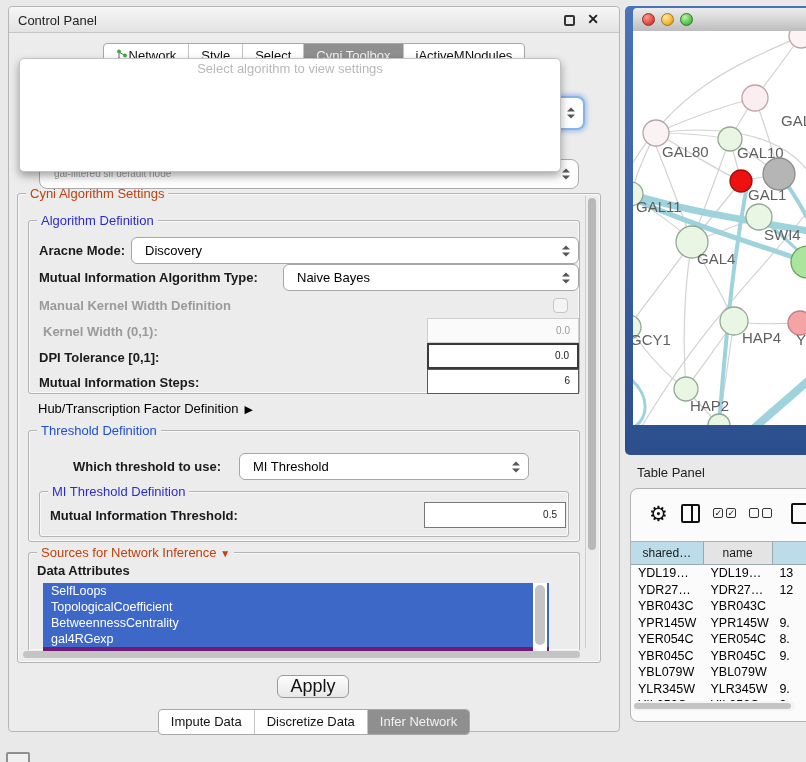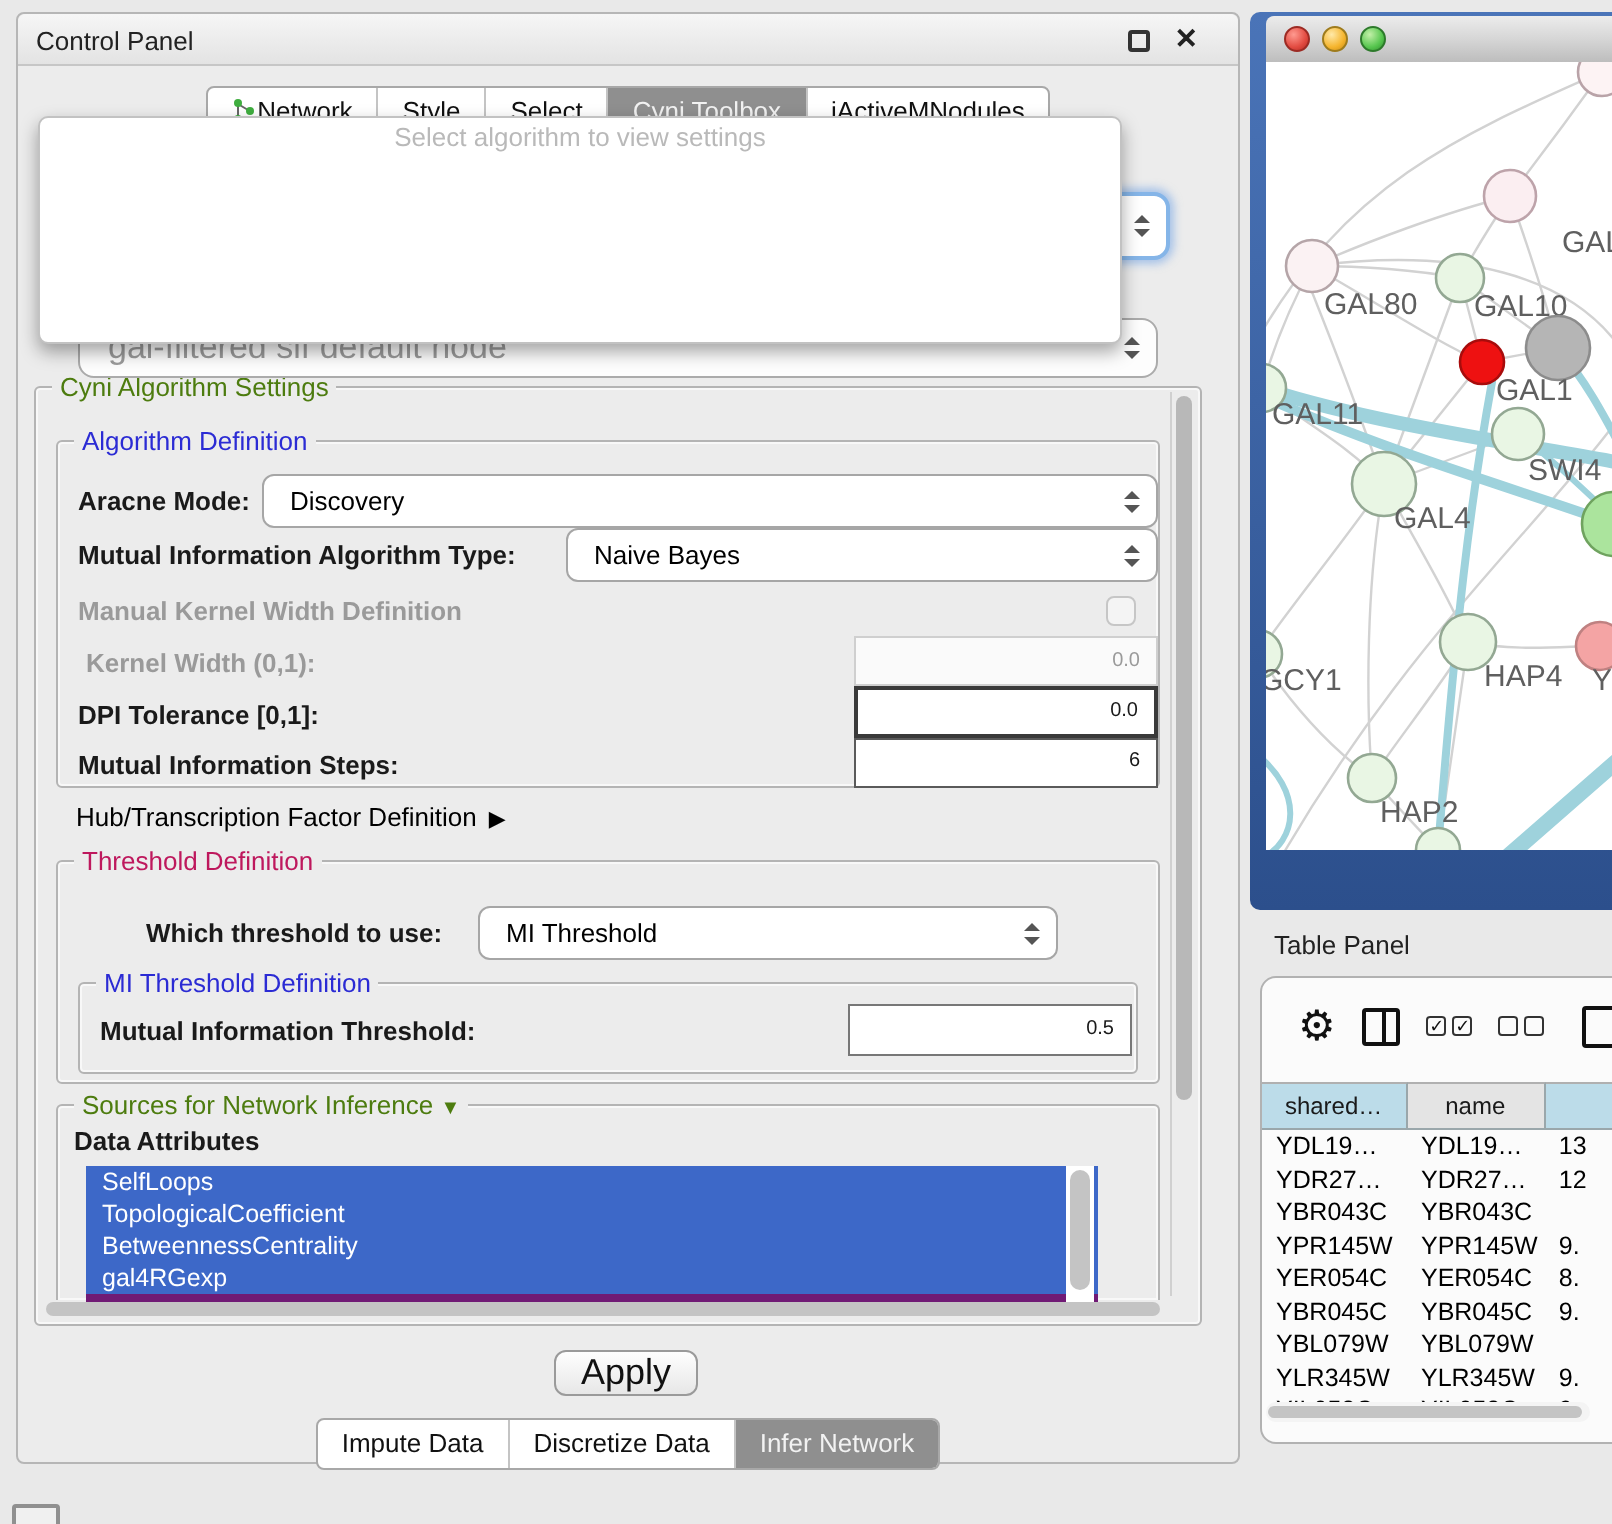--- a/index.html
+++ b/index.html
@@ -46,33 +46,33 @@
 
   
   .combo-fragment {
     left:320px; top:89px; width:256px; height:34px; z-index:5;
     background:#fff; border:2px solid #85b5e8; border-radius:8px;
     box-shadow:0 0 4px 2px rgba(110,160,230,0.55);
   }
   .bg-combo {
     left:30px; top:152px; width:540px; height:30px; z-index:4;
     background:#fdfdfd; border:1px solid #ababab; border-radius:8px;
-    color:#9b9b9b; line-height:28px; padding-left:14px; font-size:17px;
+    color:#9b9b9b; line-height:28px; padding-left:14px; font-size:10px;
   }
 
   
   .group {
     position:absolute; border:1px solid #b4b4b4; border-radius:3px;
     box-shadow:inset 0 0 0 1px rgba(255,255,255,0.65);
   }
   .group-title {
     position:absolute; top:-8px; left:8px; background:#ececec; padding:0 4px;
     font-size:13px; white-space:nowrap;
   }
-  .t-black { color:#4d7c0f; } .t-blue { color:#2b2bd4; } .t-green { color:#be185d; }
+  .t-black { color:#c2410c; } .t-blue { color:#2b2bd4; } .t-green { color:#1d4ed8; }
 
   .lbl { position:absolute; font-size:13px; white-space:nowrap; }
   .b { font-weight:bold; }
   .dis { color:#9a9a9a; }
 
   .combo {
     position:absolute; background:#fff; border:1px solid #a6a6a6; border-radius:6px;
     font-size:13px; line-height:25px; padding-left:13px; color:#000;
   }
   .spin { position:absolute; right:9px; top:50%; transform:translateY(-50%); width:7px; }

